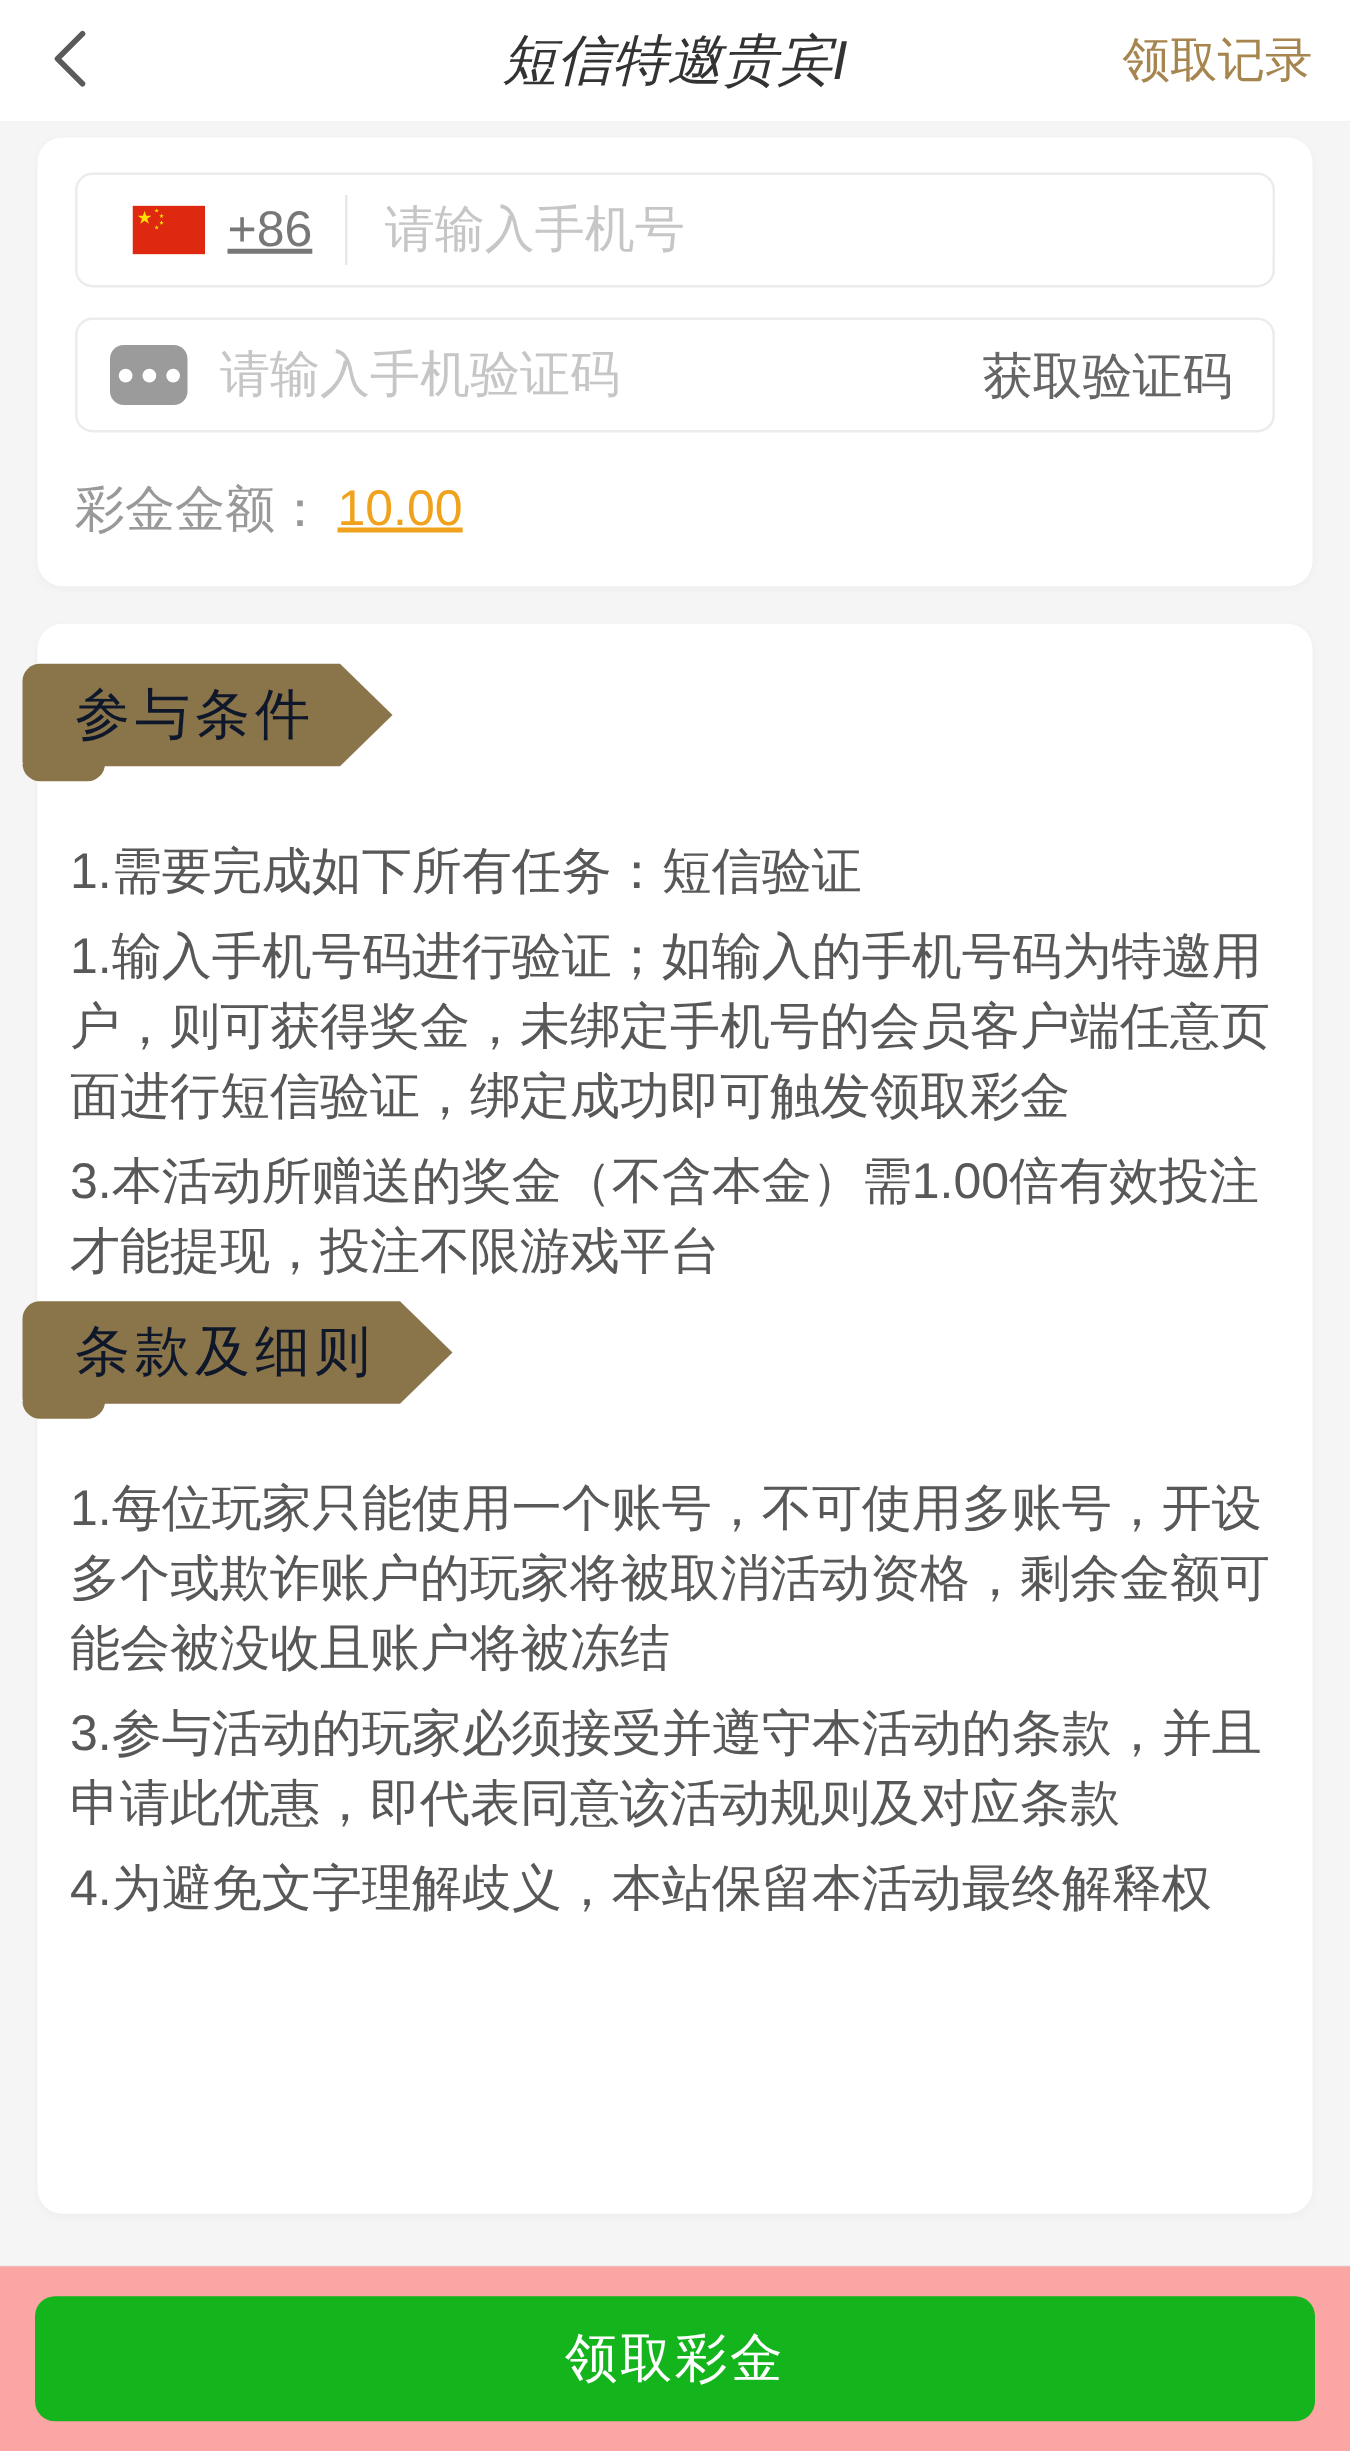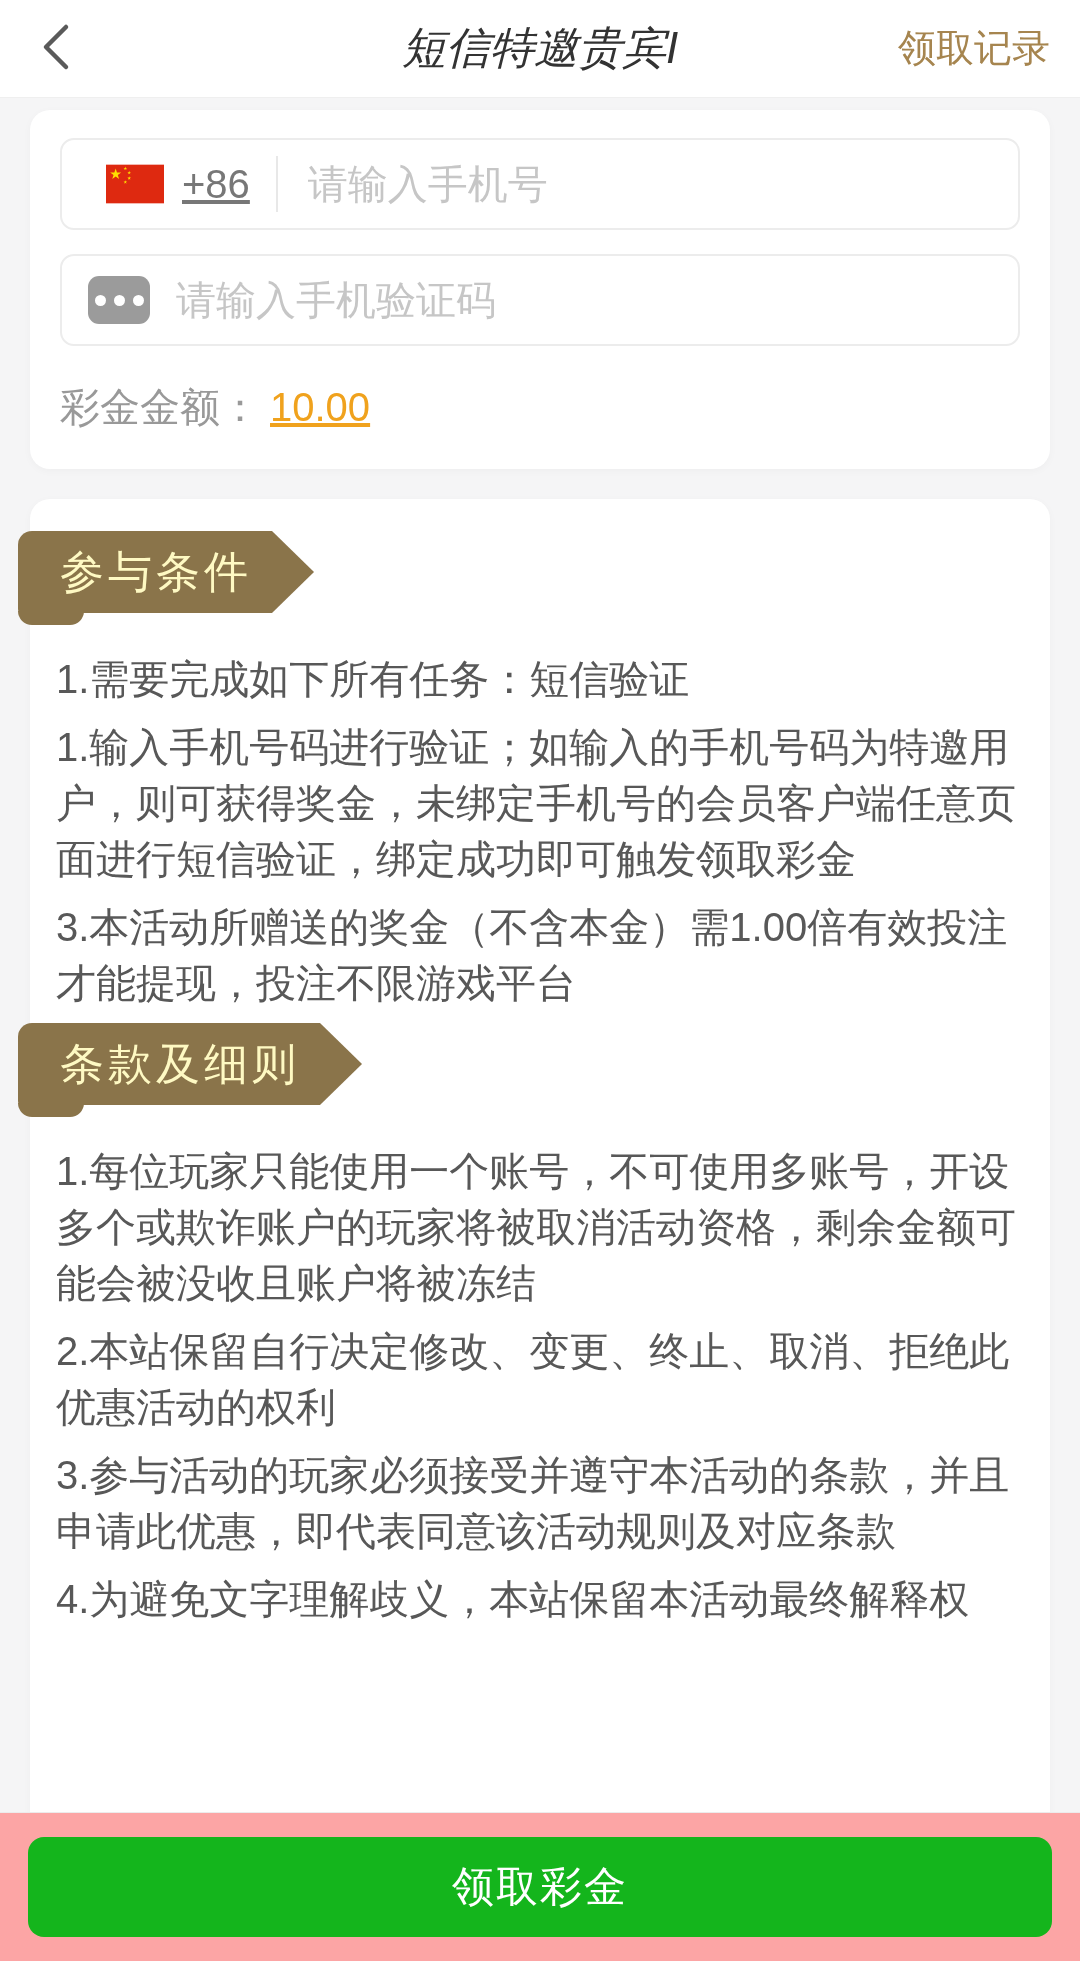--- a/index.html
+++ b/index.html
@@ -50,22 +50,22 @@
   .bonus-row{margin-top:34px;display:flex;align-items:center;font-size:40px;}
   .bonus-label{color:#999999;}
   .bonus-amount{color:#f0a21d;margin-left:10px;text-decoration:underline;}
 
   
   .card-detail{margin-top:30px;padding:32px 26px 220px;}
   .section{margin-top:12px;}
   .section:first-child{margin-top:0;}
   .ribbon{
     position:relative;display:inline-block;height:82px;line-height:82px;
-    background:#8a744a;color:#fef9c3;font-size:44px;letter-spacing:4px;
-    padding:0 20px 0 42px;margin-left:-38px;margin-bottom:38px;
+    background:#8a744a;color:#0f172a;font-size:44px;letter-spacing:4px;
+    padding:0 20px 0 42px;margin-left:-38px;margin-bottom:56px;
     border-radius:14px 0 0 4px;
   }
   .ribbon::after{ 
     content:"";position:absolute;right:-42px;top:0;width:0;height:0;
     border-left:42px solid #8a744a;border-top:41px solid transparent;border-bottom:41px solid transparent;
   }
   .ribbon::before{ 
     content:"";position:absolute;left:0;top:100%;margin-top:-2px;width:66px;height:14px;
     background:#8a744a;border-radius:0 0 14px 14px;
   }
@@ -123,20 +123,21 @@
         <input class="text-input" type="text" placeholder="请输入手机号" style="">
       </div>
 
       <div class="input-row second">
         <span class="sms-icon">
             <i></i>
             <i></i>
             <i></i>
           </span>
         <input class="text-input" type="text" placeholder="请输入手机验证码" style="">
+        <button class="get-code">获取验证码</button>
       </div>
 
       <div class="bonus-row">
         <span class="bonus-label">彩金金额：</span>
         <span class="bonus-amount">10.00</span>
       </div>
     </div>
 
     <div class="card card-detail">
 
@@ -146,21 +147,20 @@
       </div>
 
       <div class="section">
         <p class="para">1.输入手机号码进行验证；如输入的手机号码为特邀用户，则可获得奖金，未绑定手机号的会员客户端任意页面进行短信验证，绑定成功即可触发领取彩金</p>
         <p class="para">3.本活动所赠送的奖金（不含本金）需1.00倍有效投注才能提现，投注不限游戏平台</p>
       </div>
 
       <div class="section">
         <div class="ribbon">条款及细则</div>
         <p class="para">1.每位玩家只能使用一个账号，不可使用多账号，开设多个或欺诈账户的玩家将被取消活动资格，剩余金额可能会被没收且账户将被冻结</p>
-        <p class="para">2.本站保留自行决定修改、变更、终止、取消、拒绝此优惠活动的权利</p>
         <p class="para">3.参与活动的玩家必须接受并遵守本活动的条款，并且申请此优惠，即代表同意该活动规则及对应条款</p>
         <p class="para">4.为避免文字理解歧义，本站保留本活动最终解释权</p>
       </div>
 
     </div>
   </div>
 
   <div class="bottom-bar">
     <button class="claim-btn">领取彩金</button>
   </div>

